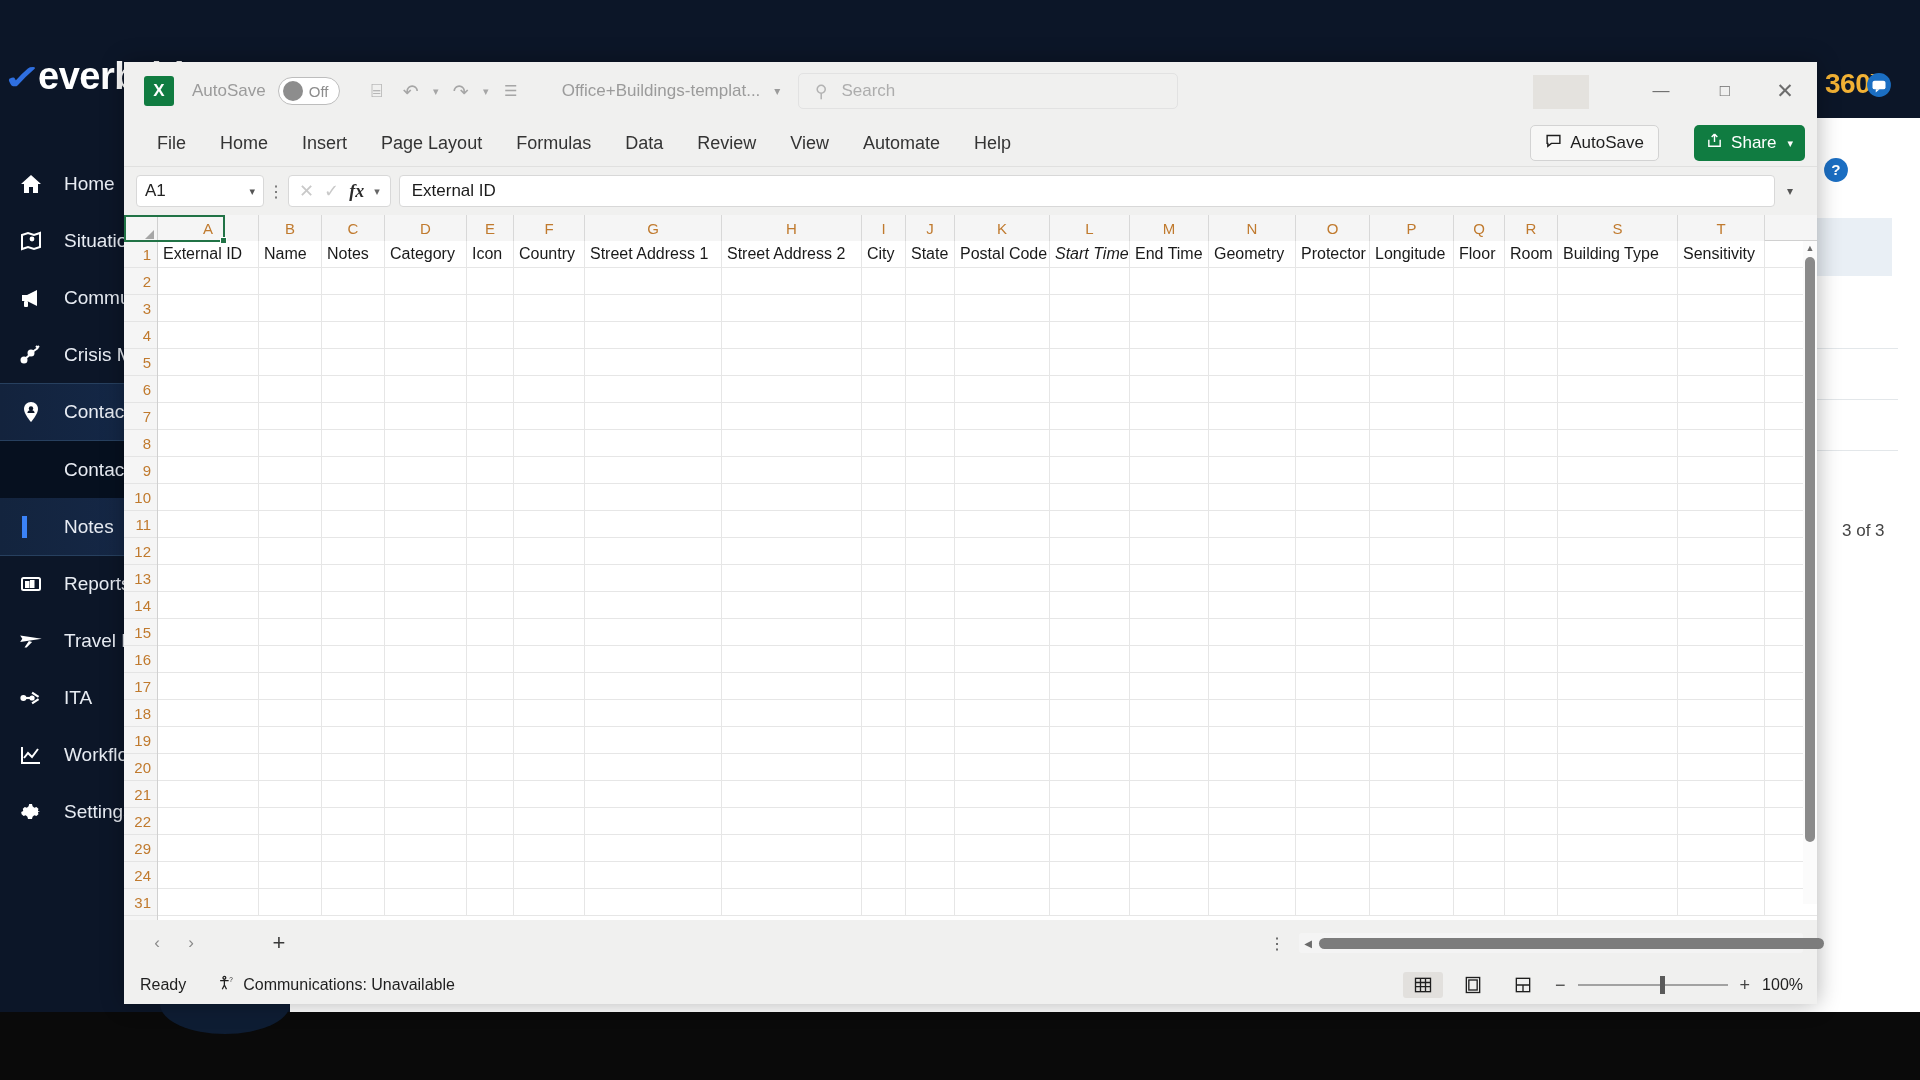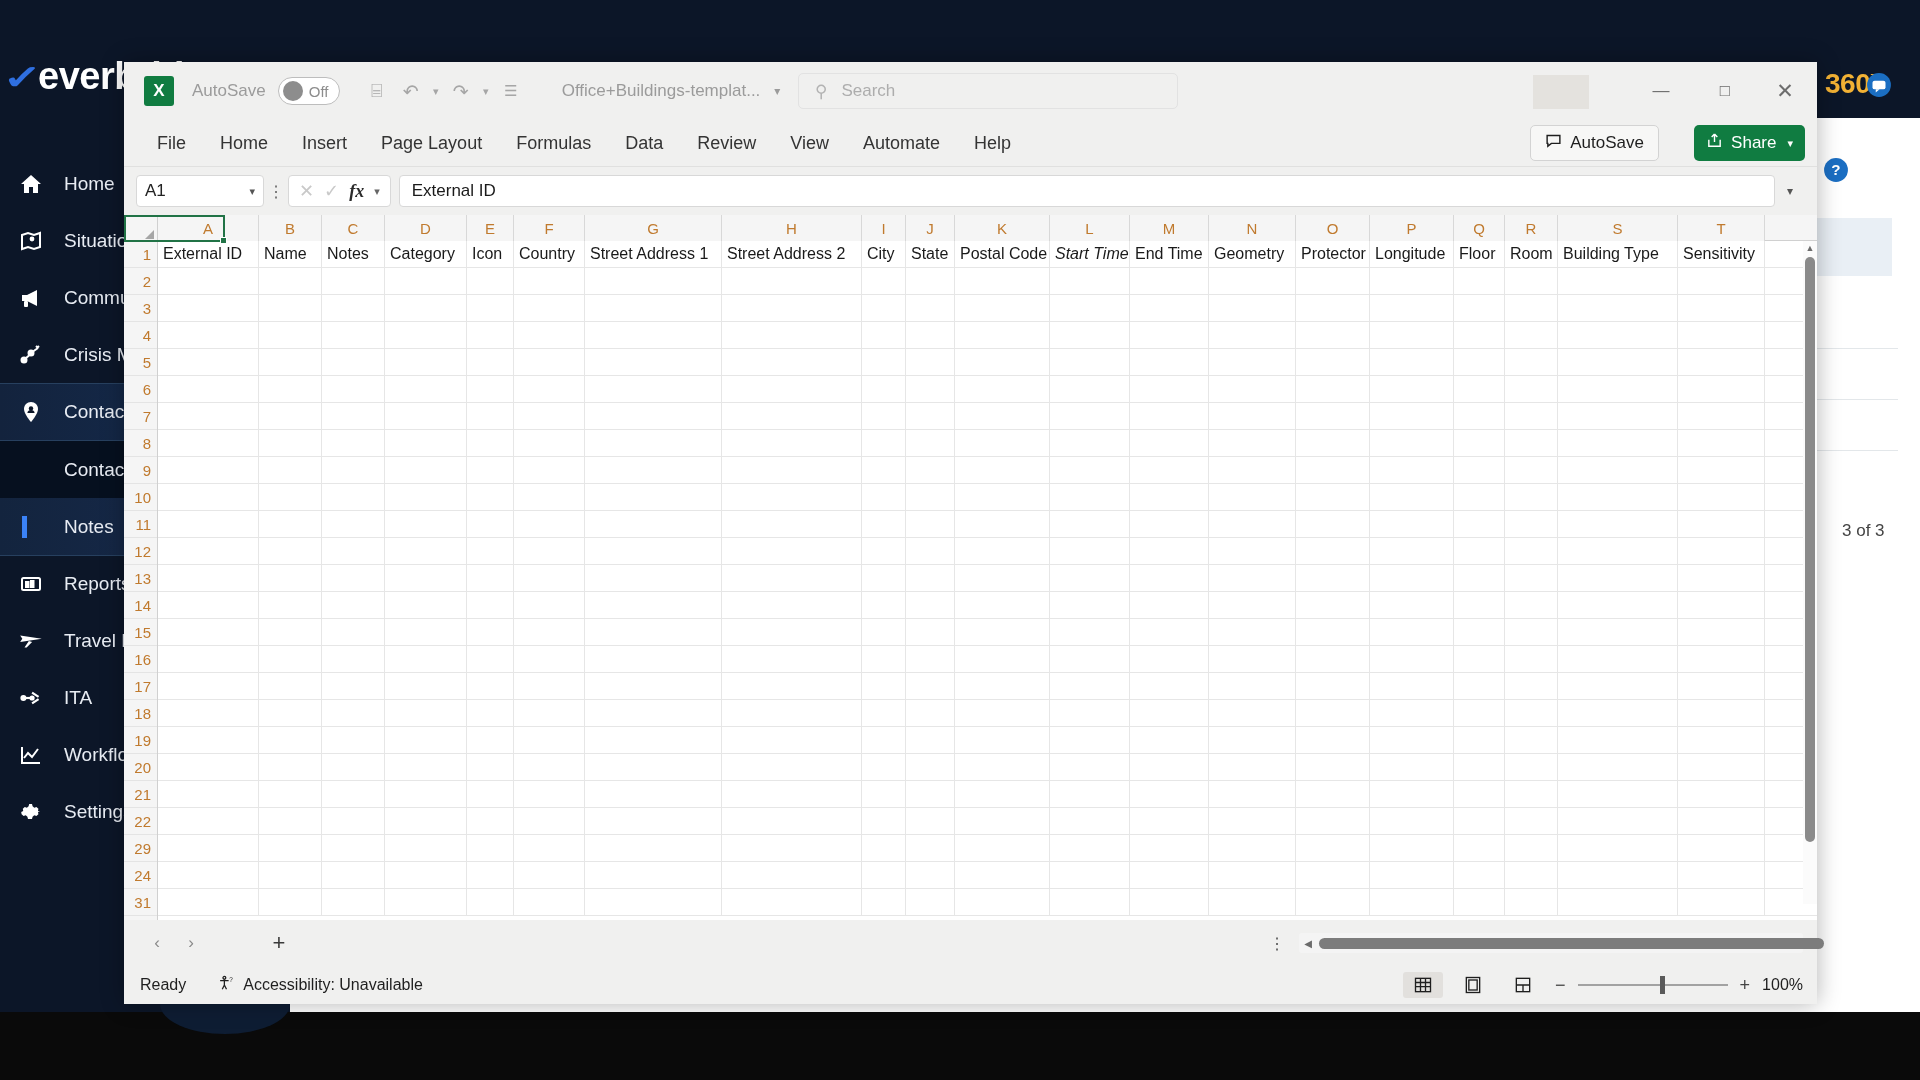--- a/index.html
+++ b/index.html
@@ -1202,21 +1202,21 @@
   <div id="status-bar">
     <span id="status-ready">Ready</span>
     <span id="status-access">
       <span>
         <svg width="17" height="17" viewBox="0 0 24 24" fill="none" stroke="#1f1f1f" stroke-width="1.8">
           <circle cx="9" cy="4" r="2"></circle>
           <path d="M3 8 h12 M9 8 v6 M9 14 l-3 6 M9 14 l3 6"></path>
           <text x="16" y="10" font-size="9" fill="#1f1f1f" stroke="none" font-family="Liberation Sans, sans-serif">?</text>
         </svg>
       </span>
-      <span>Accessibility: Unavailable</span>
+      <span>Communications: Unavailable</span>
     </span>
 
     <div id="view-btns">
       <div class="view-btn sel">
         <svg width="20" height="20" viewBox="0 0 24 24" fill="none" stroke="#1f1f1f" stroke-width="1.6">
           <rect x="3" y="4" width="18" height="16"></rect>
           <path d="M3 9 h18 M3 14 h18 M9 4 v16 M15 4 v16"></path>
         </svg>
       </div>
       <div class="view-btn">

